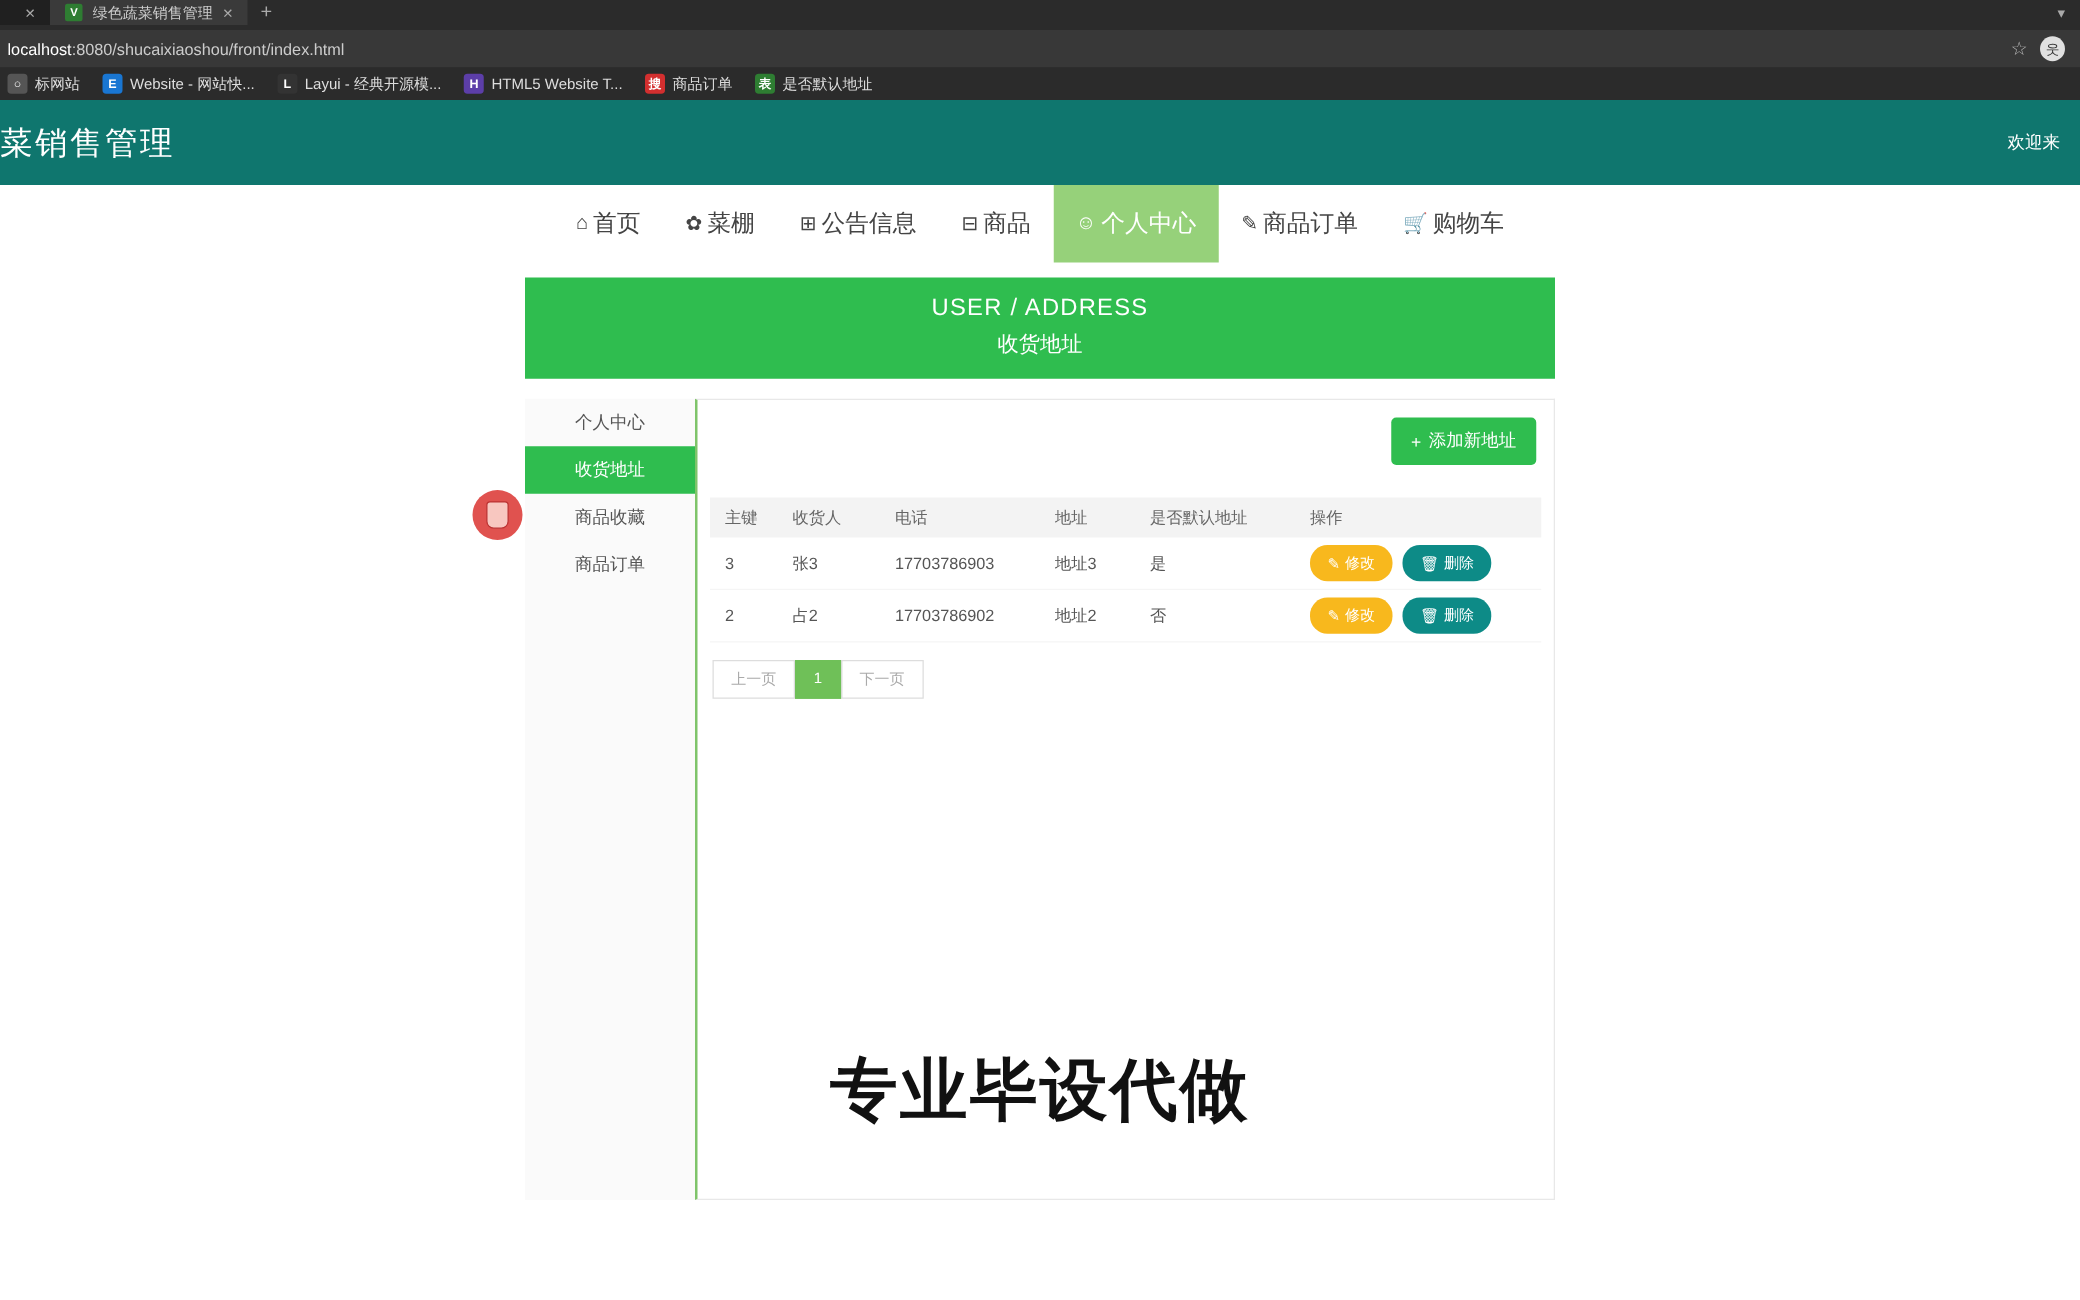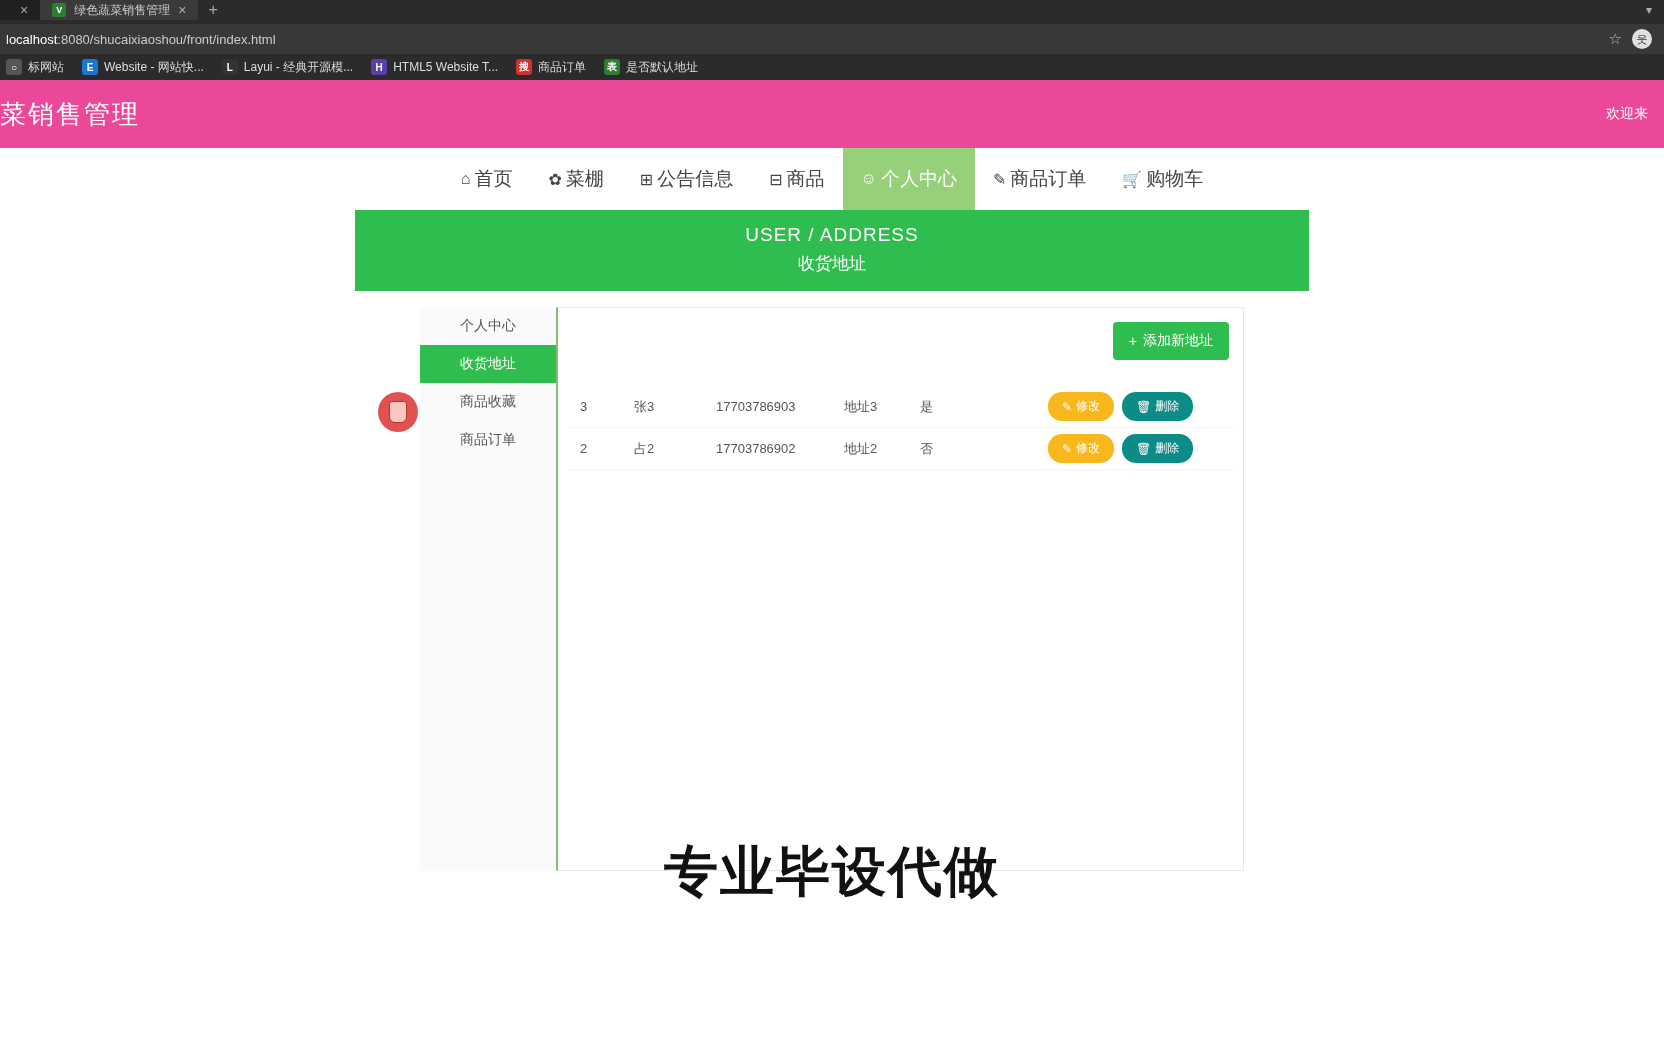--- a/index.html
+++ b/index.html
@@ -25,32 +25,32 @@
 .bookmark { display: flex; align-items: center; gap: 6px; }
 .bm-icon { width: 16px; height: 16px; border-radius: 3px; display:flex; align-items:center; justify-content:center; font-size:10px; font-weight:bold; }
 .bm-blue { background: #1976d2; color:#fff;}
 .bm-dark { background: #333; color:#fff;}
 .bm-purple { background: #5c3ea8; color:#fff;}
 .bm-red { background: #d32f2f; color:#fff;}
 .bm-green { background: #2e7d32; color:#fff;}
 .bm-gray { background: #555; color:#fff;}
 
 
-.site-header { background: #ec4899; height: 68px; display: flex; align-items: center; padding: 0 0; color: #fff; }
+.site-header { background: #0f766e; height: 68px; display: flex; align-items: center; padding: 0 0; color: #fff; }
 .site-title { font-size: 26px; letter-spacing: 2px; margin-left: 0; }
 .welcome { margin-left: auto; font-size: 14px; padding-right: 16px;}
 
 
 .nav-bar { display: flex; justify-content: center; background: #fff; height: 62px; }
 .nav-item { display: flex; align-items: center; gap: 4px; padding: 0 18px; font-size: 19px; color: #444; cursor: pointer; }
 .nav-item.active { background: #96d17a; color: #fff; }
 .nav-ico { font-size: 16px; }
 
 
-.page-banner { width: 954px; margin: 0 auto; background: #2fbd4f; color: #fff; text-align: center; padding: 14px 0 16px 0; }
+.page-banner { width: 824px; margin: 12px auto; background: #2fbd4f; color: #fff; text-align: center; padding: 14px 0 16px 0; }
 .page-banner .en { font-size: 19px; letter-spacing: 1px;}
 .page-banner .cn { font-size: 17px; margin-top: 6px; }
 
 
 .content-wrap { width: 824px; margin: 16px auto 0 auto; display: flex; gap: 0; }
 .sidebar { width: 136px; background: #fafafa; }
 .sidebar-item { height: 38px; display: flex; align-items: center; justify-content: center; font-size: 14px; color: #555; cursor: pointer; }
 .sidebar-item.active { background: #2fbd4f; color: #fff; }
 
 .main-panel { flex: 1; border: 1px solid #e8e8e8; border-left: 2px solid #7fc46a; padding: 18px 10px 400px 10px; position: relative; }
@@ -190,20 +190,30 @@
       </div>
   </div>
 
   <div class="main-panel">
     <div class="add-btn">
       <span>+</span>
       <span>添加新地址</span>
     </div>
 
     <div class="tbl">
+      <div class="tbl-head">
+        <div class="c-id">主键</div>
+        <div class="c-name">收货人</div>
+        <div class="c-phone">电话</div>
+        <div class="c-addr">地址</div>
+        <div class="c-def">是否默认地址</div>
+        <div class="c-op">
+            <span>操作</span>
+          </div>
+      </div>
 
       <div class="tbl-row">
         <div class="c-id">3</div>
         <div class="c-name">张3</div>
         <div class="c-phone">17703786903</div>
         <div class="c-addr">地址3</div>
         <div class="c-def">是</div>
         <div class="c-op">
           <div class="btn-edit">
               <span>✎</span>
@@ -228,18 +238,23 @@
               <span>修改</span>
             </div>
           <div class="btn-del">
               <span>🗑</span>
               <span>删除</span>
             </div>
         </div>
       </div>
     </div>
 
+    <div class="pager">
+      <div class="pg">上一页</div>
+      <div class="pg active">1</div>
+      <div class="pg">下一页</div>
+    </div>
   </div>
 </div>
 
 <div class="cursor-spot"></div>
 
 <div class="watermark">专业毕设代做</div>
 
 </body></html>

